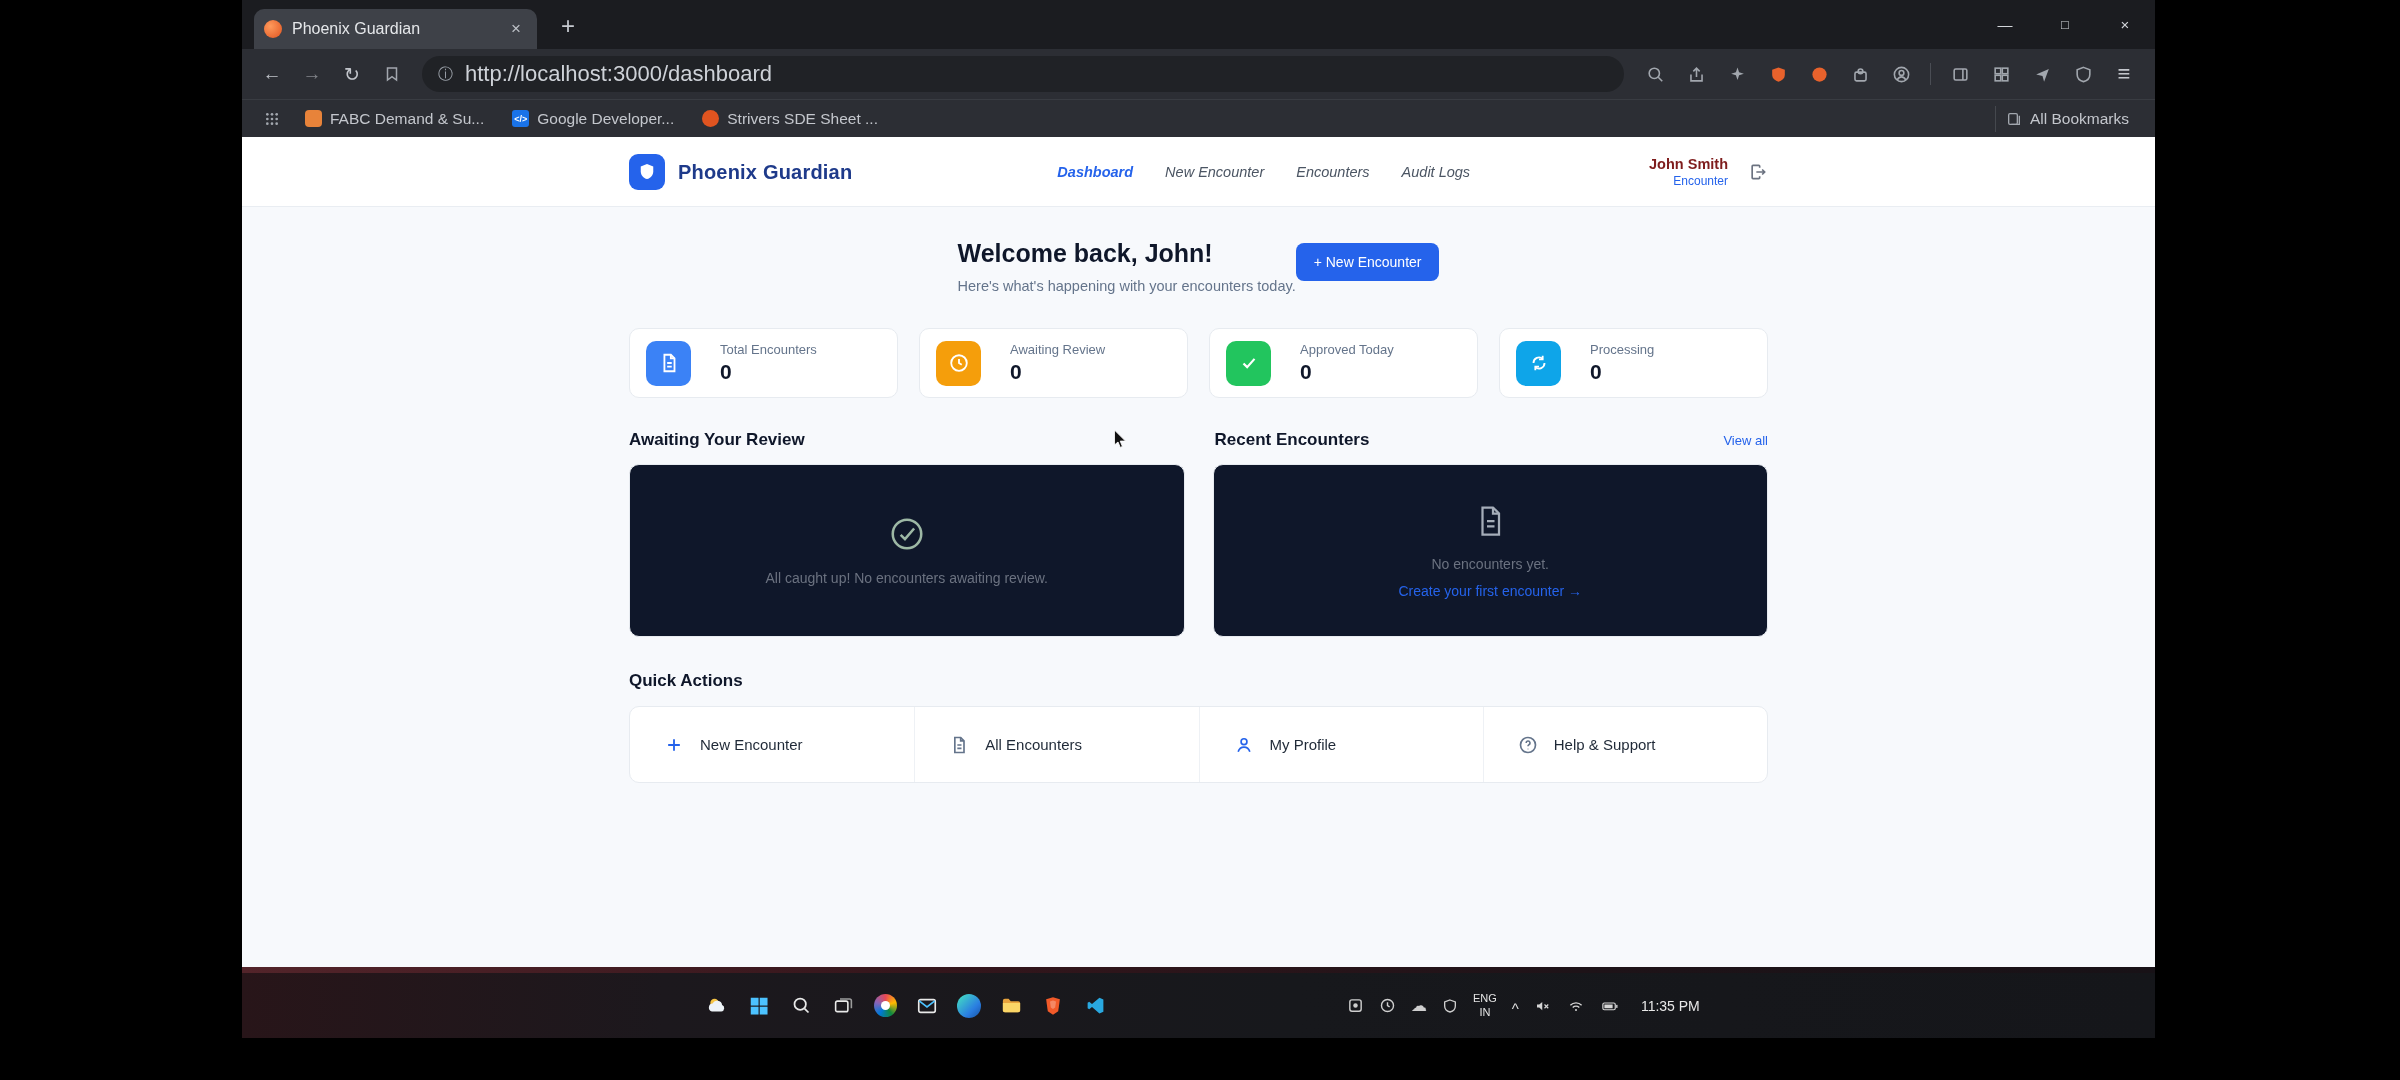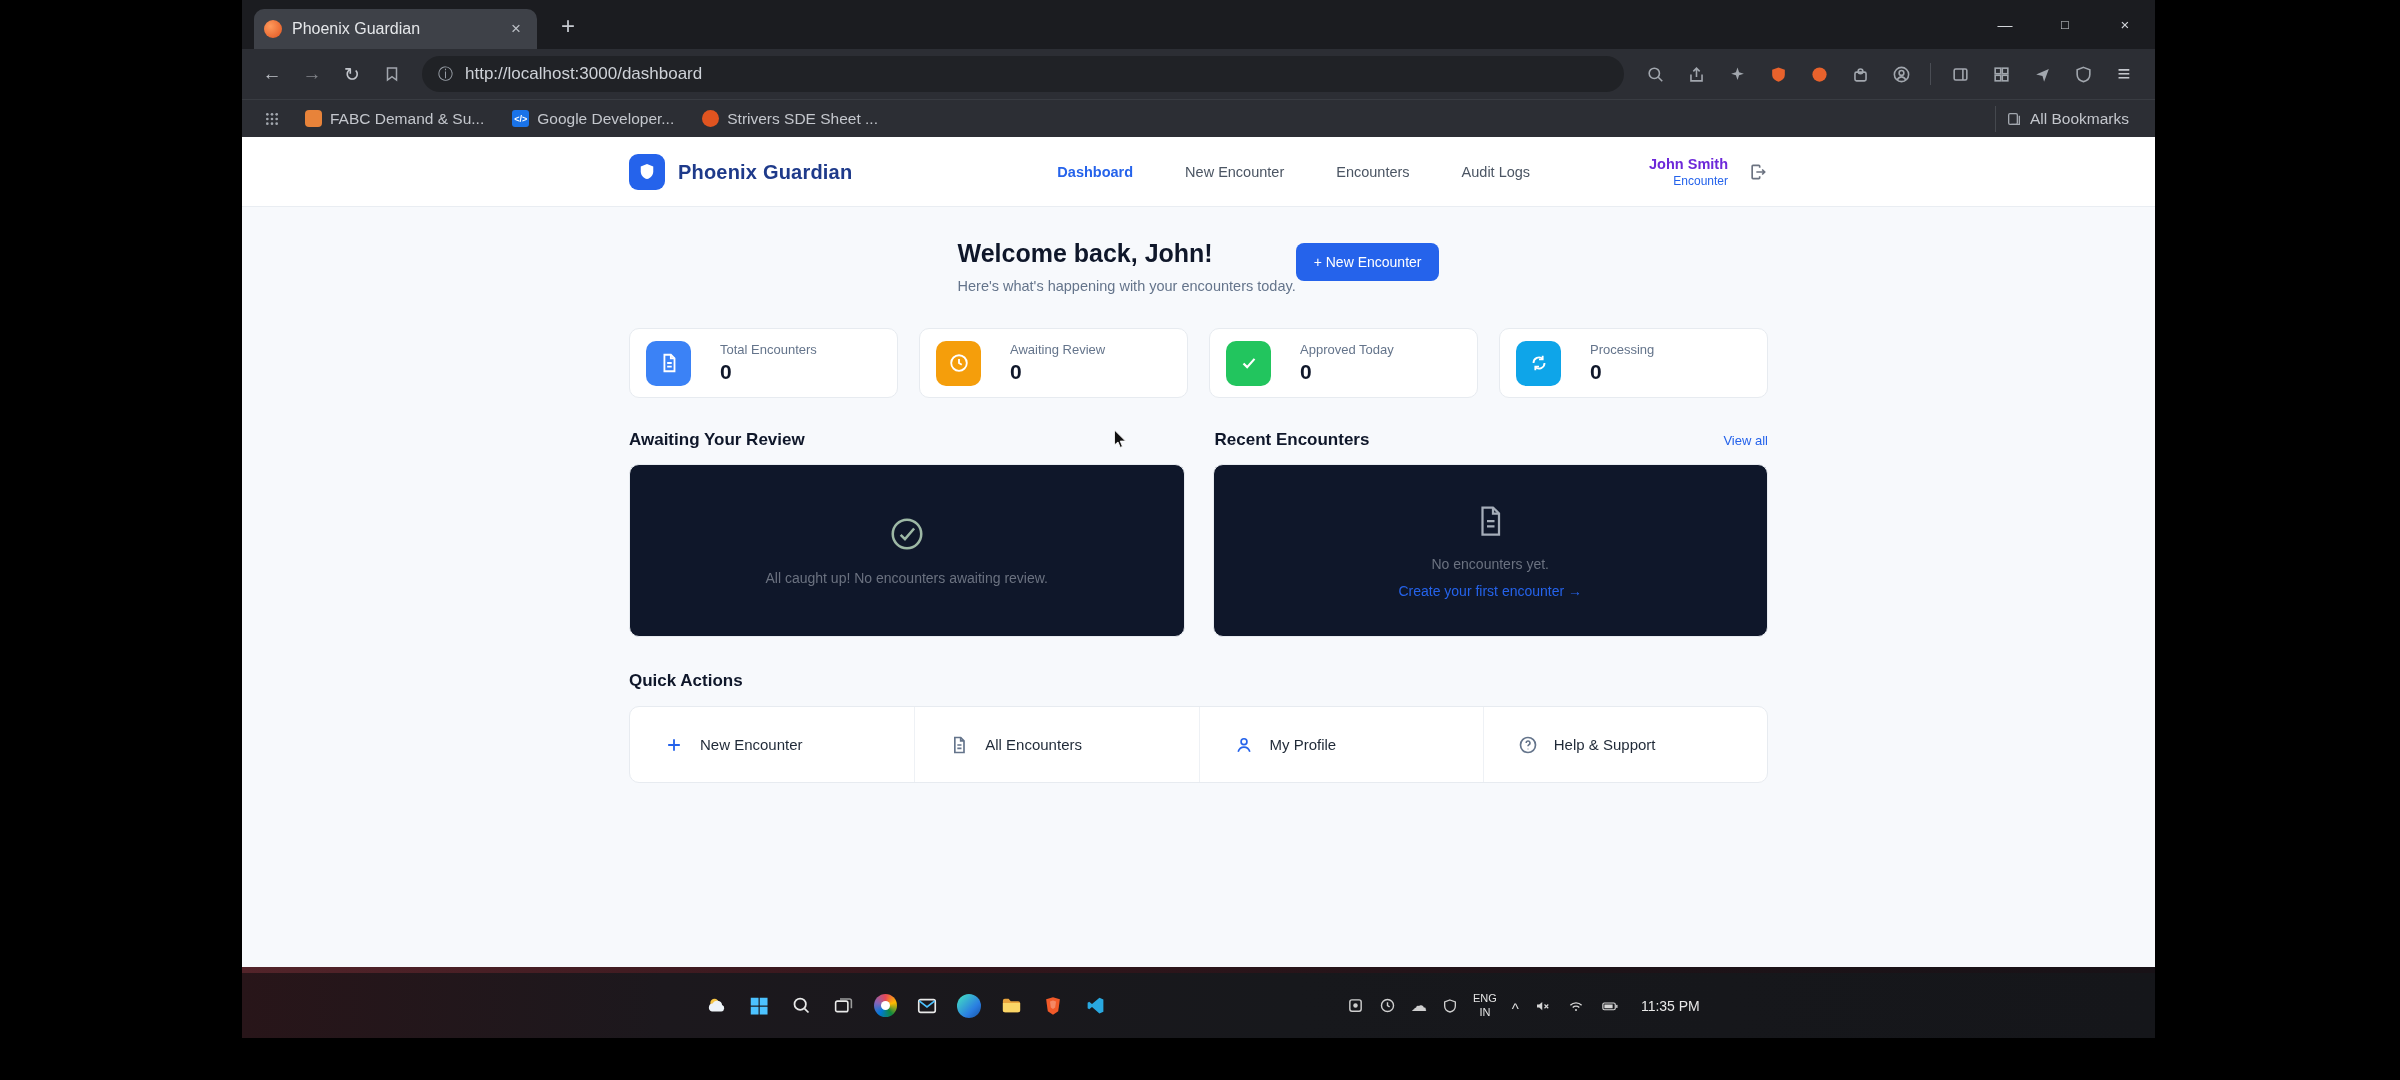--- a/index.html
+++ b/index.html
@@ -27,21 +27,21 @@
   .win-btn.max { font-size:13px; }
 
   
   .toolbar { height:50px; background:#2c2e34; display:flex; align-items:center; padding:0 12px; gap:4px; flex:0 0 auto; }
   .nav-ico { width:36px; height:36px; display:flex; align-items:center; justify-content:center;
              color:#c3c6cc; font-size:19px; border-radius:50%; flex:0 0 auto; }
   .nav-ico.dim { color:#84878d; }
   .urlbar { flex:1; height:36px; background:#202226; border-radius:18px; display:flex; align-items:center;
             padding:0 16px; gap:12px; margin:0 8px; min-width:0; }
   .url-info { color:#9aa0a8; font-size:15px; }
-  .url-text { color:#ced2d8; font-size:17px; white-space:nowrap; overflow:hidden; }
+  .url-text { color:#ced2d8; font-size:22px; white-space:nowrap; overflow:hidden; }
   .tb-right { display:flex; align-items:center; gap:3px; margin-left:auto; flex:0 0 auto; }
   .tb-ico { width:38px; height:36px; display:flex; align-items:center; justify-content:center; border-radius:8px; }
   .tb-sep { width:1px; height:22px; background:#4a4d54; margin:0 7px; }
   .menu-glyph { color:#c3c6cc; font-size:22px; }
 
   
   .bookmarks { height:38px; background:#2c2e34; border-top:1px solid #393c42; display:flex; align-items:center;
                padding:0 16px; gap:10px; flex:0 0 auto; }
   .bm-item { display:flex; align-items:center; gap:8px; color:#c4c7cd; font-size:15.5px; padding:4px 9px; border-radius:6px; }
   .fav { width:17px; height:17px; border-radius:4px; flex:0 0 auto; display:flex; align-items:center; justify-content:center; }
@@ -54,25 +54,25 @@
   
   .page { flex:1; background:#f7f9fc; position:relative; overflow:hidden; }
   .container { width:1139px; margin:0 auto; }
 
   .app-header { height:70px; background:#fff; border-bottom:1px solid #e9edf2; }
   .header-inner { display:flex; align-items:center; height:70px; }
   .brand { display:flex; align-items:center; gap:13px; }
   .brand-logo { width:36px; height:36px; border-radius:9px; background:#2563eb;
                 display:flex; align-items:center; justify-content:center; }
   .brand-name { font-size:20px; font-weight:bold; color:#1e3a8a; letter-spacing:.2px; }
-  .nav { display:flex; gap:52px; margin-left:205px; margin-right:auto; }
+  .nav { display:flex; gap:32px; margin-left:205px; margin-right:auto;font-style:italic; }
   .nav-link { font-size:14.5px; color:#4b5563; white-space:nowrap; }
   .nav-link.active { color:#2563eb; font-weight:bold; }
   .user-block { text-align:right; line-height:1.25; }
-  .user-name { font-size:14.5px; font-weight:bold; color:#6d28d9; }
+  .user-name { font-size:14.5px; font-weight:bold; color:#7f1d1d; }
   .user-role { font-size:12px; color:#2563eb; }
   .logout { margin-left:20px; display:flex; align-items:center; }
 
   .main { padding-top:32px; }
   .welcome-row { display:flex; align-items:flex-start; justify-content:center; }
   .welcome-title { font-size:25px; font-weight:bold; color:#0f172a; }
   .welcome-sub { font-size:14.5px; color:#64748b; margin-top:10px; }
   .btn-primary { background:#2563eb; color:#fff; font-size:14px; padding:11px 18px; border-radius:8px;
                  border:none; white-space:nowrap; margin-top:4px; }
 

